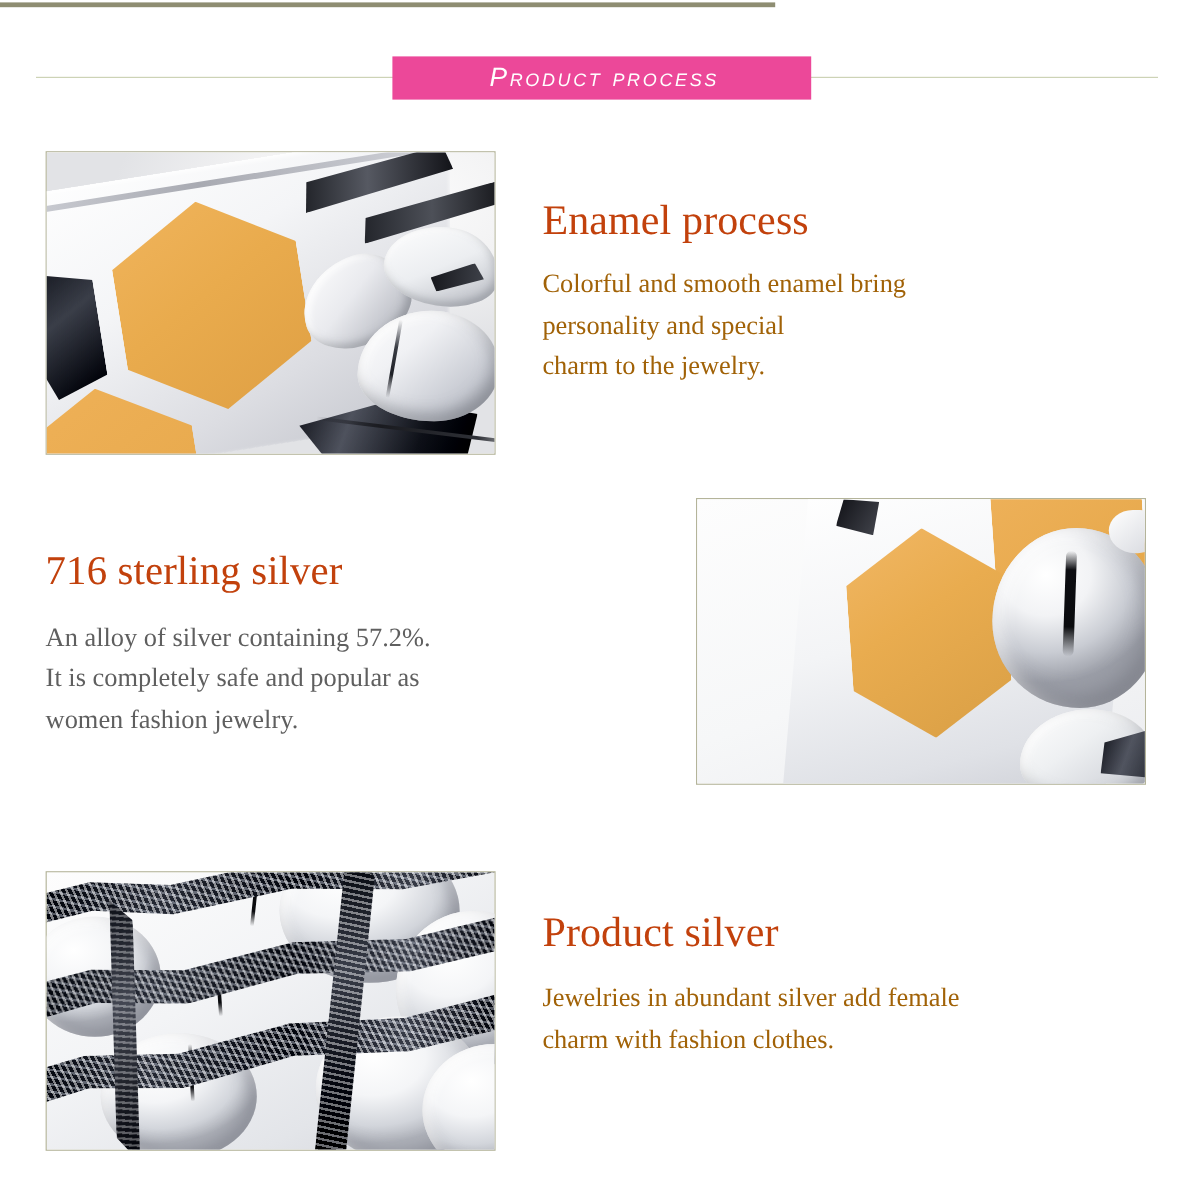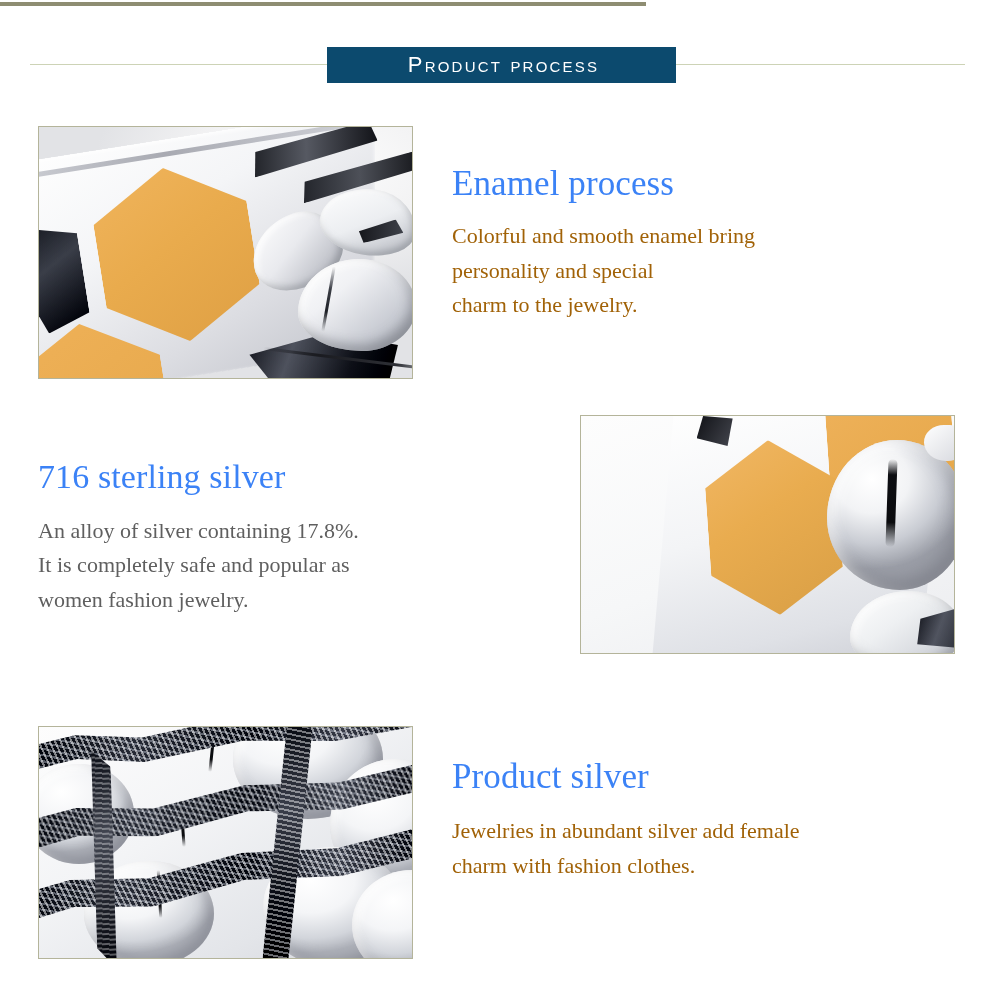--- a/index.html
+++ b/index.html
@@ -40,24 +40,25 @@
     width: 935px;
     height: 1px;
     background: #cdd3b6;
   }
   .header-banner {
     position: absolute;
     left: 327px;
     top: 0;
     width: 349px;
     height: 36px;
-    background: #0c4a6e;
+    background: #ec4899;
     display: flex;
     align-items: center;
     justify-content: center;
+    font-style: italic;
   }
   .header-banner-label {
     color: #ffffff;
     font-family: "Liberation Sans", "DejaVu Sans", sans-serif;
     font-size: 22px;
     font-variant: small-caps;
     letter-spacing: 2.2px;
     line-height: 1;
     padding-left: 4px;
   }
@@ -361,21 +362,21 @@
 
   
   .text-block { position: absolute; }
   .block-1 { left: 452px; top: 164px; width: 470px; }
   .block-2 { left: 38px;  top: 458px; width: 470px; }
   .block-3 { left: 452px; top: 757px; width: 490px; }
 
   .block-title {
     margin: 0;
     font-weight: normal;
-    color: #3b82f6;
+    color: #c2410c;
     font-size: 35px;
     line-height: 1.12;
     letter-spacing: 0.1px;
   }
   .block-body {
     margin: 16px 0 0 0;
     color: #a16207;
     font-size: 22px;
     line-height: 1.56;
     white-space: pre-line;
@@ -420,21 +421,21 @@
 
 <div class="text-block block-1">
   <h2 class="block-title">Enamel process</h2>
   <p class="block-body">Colorful and smooth enamel bring
 personality and special
 charm to the jewelry.</p>
 </div>
 
 <div class="text-block block-2">
   <h2 class="block-title">716 sterling silver</h2>
-  <p class="block-body">An alloy of silver containing 17.8%.
+  <p class="block-body">An alloy of silver containing 57.2%.
 It is completely safe and popular as
 women fashion jewelry.</p>
 </div>
 
 <div class="photo photo-2">
   <div class="photo-inner">
     <div class="p2-bg"></div>
     <div class="p2-plate"></div>
     <div class="p2-ox"></div>
     <div class="p2-hexTop"></div>

